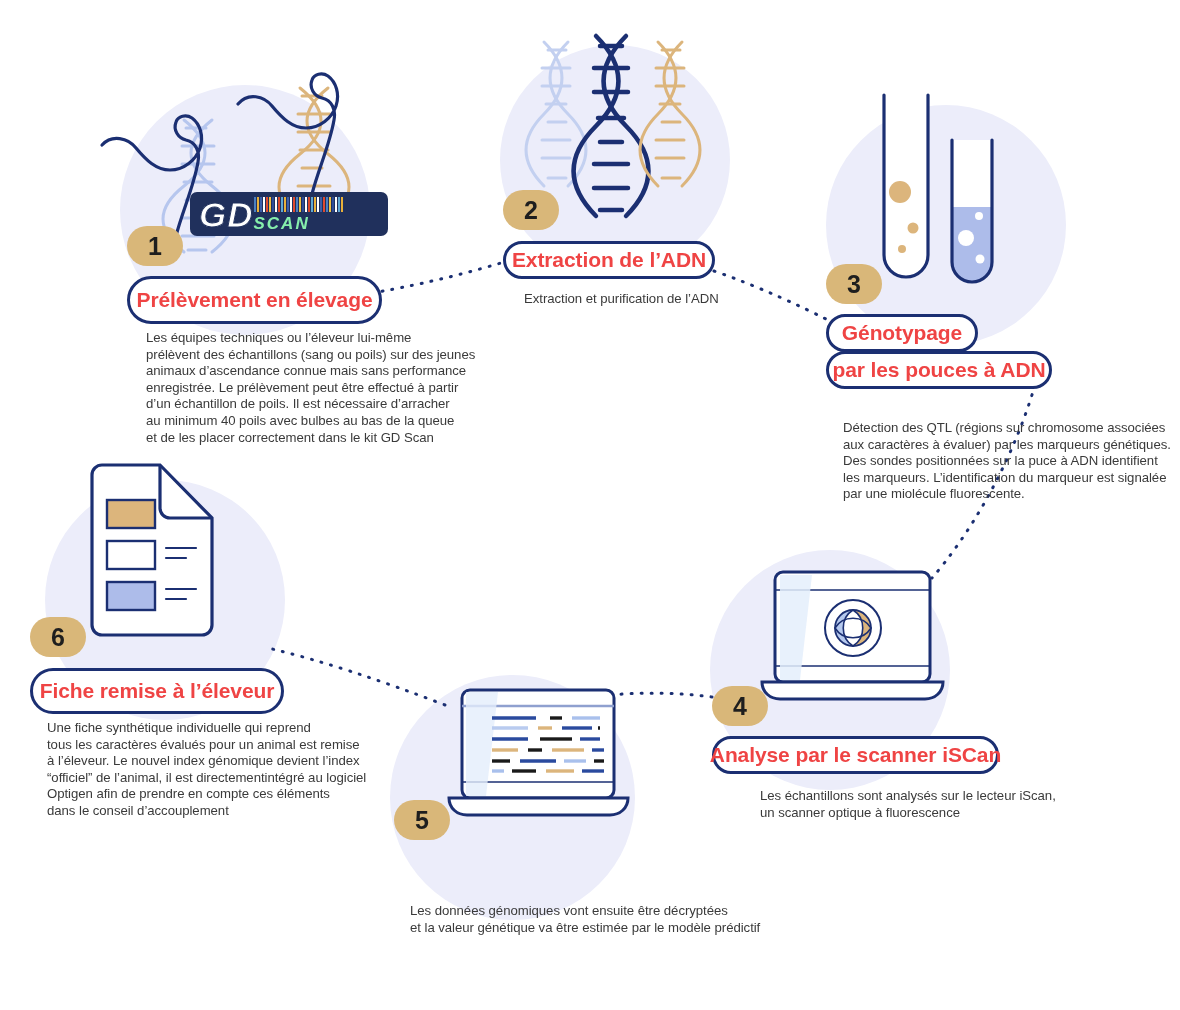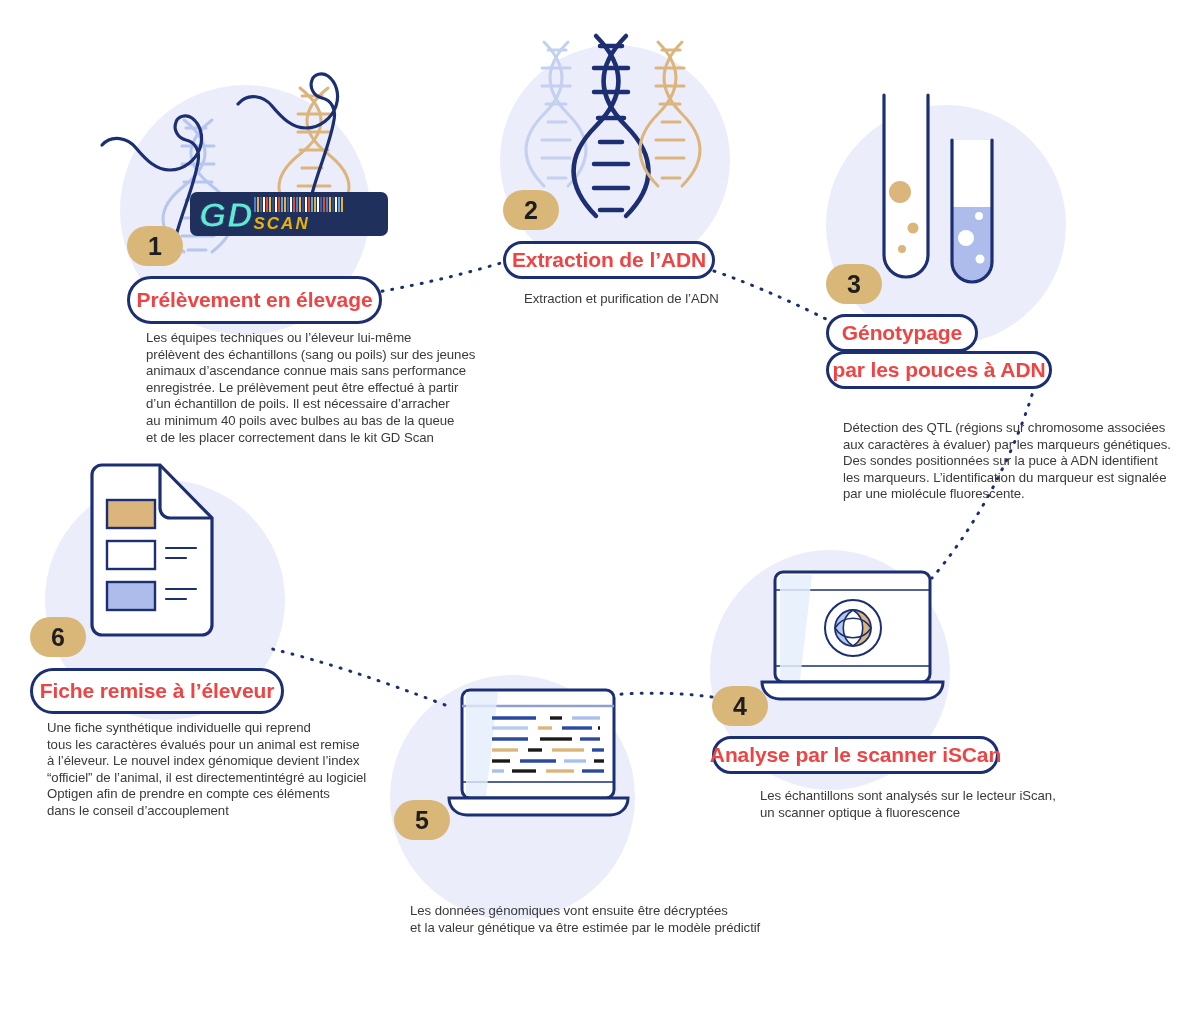--- a/index.html
+++ b/index.html
@@ -54,30 +54,30 @@
 
   
   .gdlogo{
     position:absolute;
     background:#20305c;
     border-radius:7px;
     display:flex;align-items:center;
     z-index:5;
   }
   .gd-word{
-    color:#5eead4;font-weight:bold;font-style:italic;
+    color:#ffffff;font-weight:bold;font-style:italic;
     font-size:35px;line-height:1;letter-spacing:1px;
     -webkit-text-stroke:1px #20305c;
     text-shadow:0 0 0 #fff;
   }
   .gd-right{display:flex;flex-direction:column;align-items:flex-start;}
   .barcode{display:flex;height:15px;gap:1px;}
   .barcode i{display:block;width:2px;height:100%;}
   .scan-word{
-    color:#eab308;font-size:17px;font-weight:bold;font-style:italic;
+    color:#86efac;font-size:17px;font-weight:bold;font-style:italic;
     letter-spacing:2px;line-height:1;margin-top:3px;
   }
 </style>
 </head>
 <body>
 
 <div id="stage">
 
   <div class="blob" style="left:120px;top:85px;width:250px;height:250px;"></div>
   <div class="blob" style="left:500px;top:45px;width:230px;height:230px;"></div>

